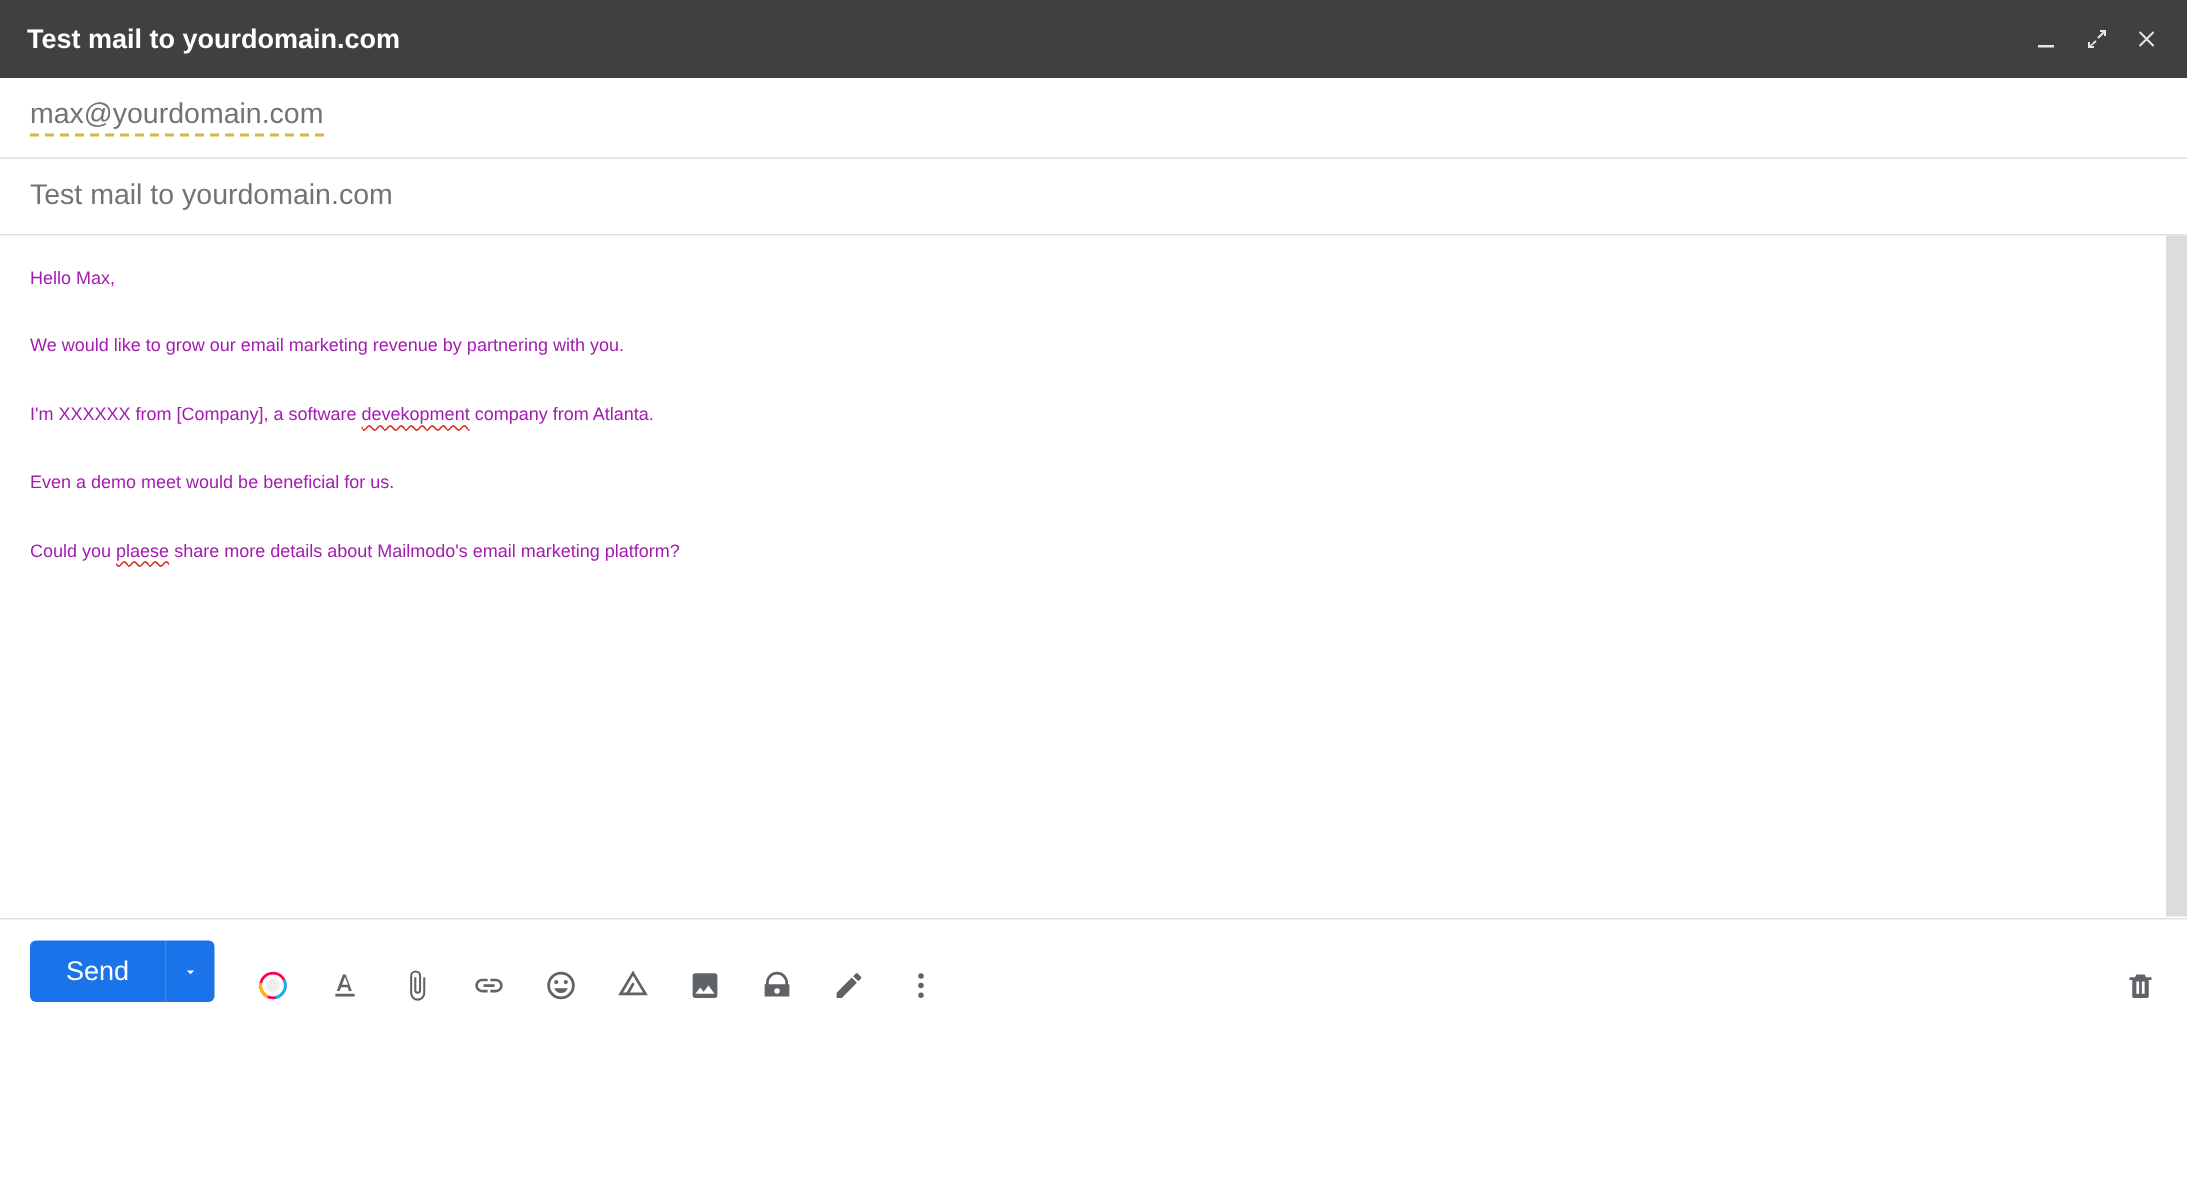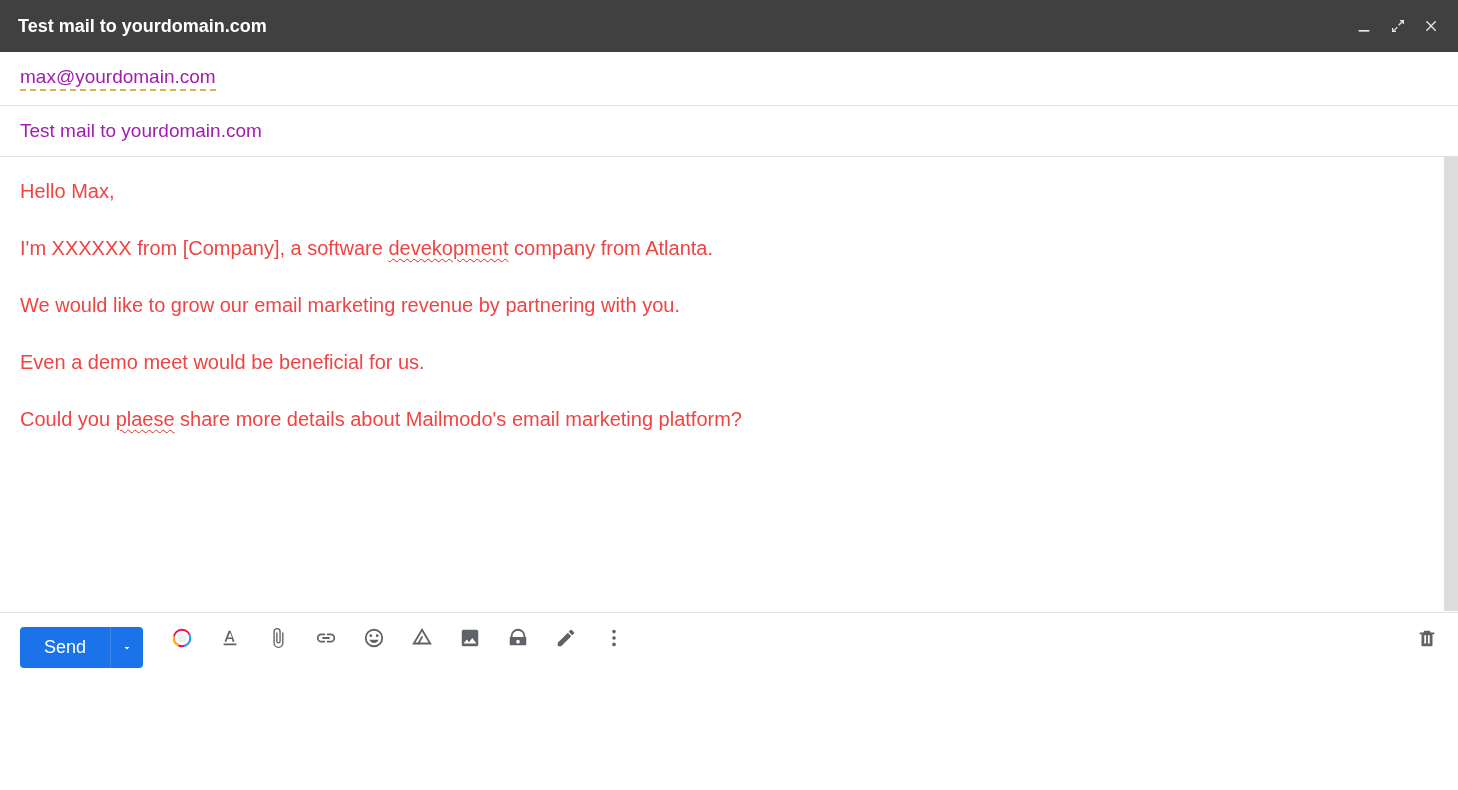--- a/index.html
+++ b/index.html
@@ -14,54 +14,54 @@
   }
   .header-title { font-size: 18px; font-weight: 600; }
   .header-actions { display: flex; gap: 18px; align-items: center; }
   .header-actions span { cursor: pointer; font-size: 18px; color: #e6e6e6; }
 
   
   .field {
     border-bottom: 1px solid #e0e0e0;
     padding: 14px 20px;
     font-size: 19px;
-    color: #a21caf;
+    color: #737373;
   }
   .to-chip {
     border-bottom: 2px dashed #d8b44a;
     padding-bottom: 1px;
     display: inline-block;
   }
 
   
   .body-area {
     flex: 1 1 auto;
     position: relative;
     padding: 20px 20px 10px 20px;
-    font-size: 20px;
-    color: #ef4444;
+    font-size: 12px;
+    color: #a21caf;
     line-height: 1.45;
     overflow: hidden;
   }
   .body-area p { margin-bottom: 28px; }
   .body-area .sig { margin-bottom: 0; white-space: pre-line; }
   .spellerr {
     text-decoration: underline wavy #d93025;
     text-decoration-thickness: 1.2px;
     text-underline-offset: 3px;
   }
   .fake-scrollbar {
     position: absolute; top: 0; right: 0; width: 14px; height: 454px;
     background: #dcdcdc;
   }
 
   
   .toolbar {
     border-top: 1px solid #e0e0e0;
-    display: flex; align-items: flex-start;
+    display: flex; align-items: flex-end;
     padding: 14px 20px 16px 20px;
     gap: 6px;
   }
   .send-group { display: flex; }
   .send-btn {
     background: #1a73e8; color: #fff; border: none;
     font-size: 18px; font-weight: 500;
     padding: 10px 24px;
     border-radius: 4px 0 0 4px;
     cursor: pointer;
@@ -107,24 +107,24 @@
   </div>
 
   <div class="field">
     <span class="to-chip">max@yourdomain.com</span>
   </div>
 
   <div class="field">Test mail to yourdomain.com</div>
 
   <div class="body-area">
     <p>Hello Max,</p>
+    <p>We would like to grow our email marketing revenue by partnering with you.</p>
     <p>
       <span>I'm XXXXXX from [Company], a software </span><span class="spellerr">devekopment</span><span> company from Atlanta.</span>
     </p>
-    <p>We would like to grow our email marketing revenue by partnering with you.</p>
     <p>Even a demo meet would be beneficial for us.</p>
     <p>
       <span>Could you </span><span class="spellerr">plaese</span><span> share more details about Mailmodo's email marketing platform?</span>
     </p>
     <div class="fake-scrollbar"></div>
   </div>
 
   <div class="toolbar">
     <div class="send-group">
       <button class="send-btn">Send</button>

